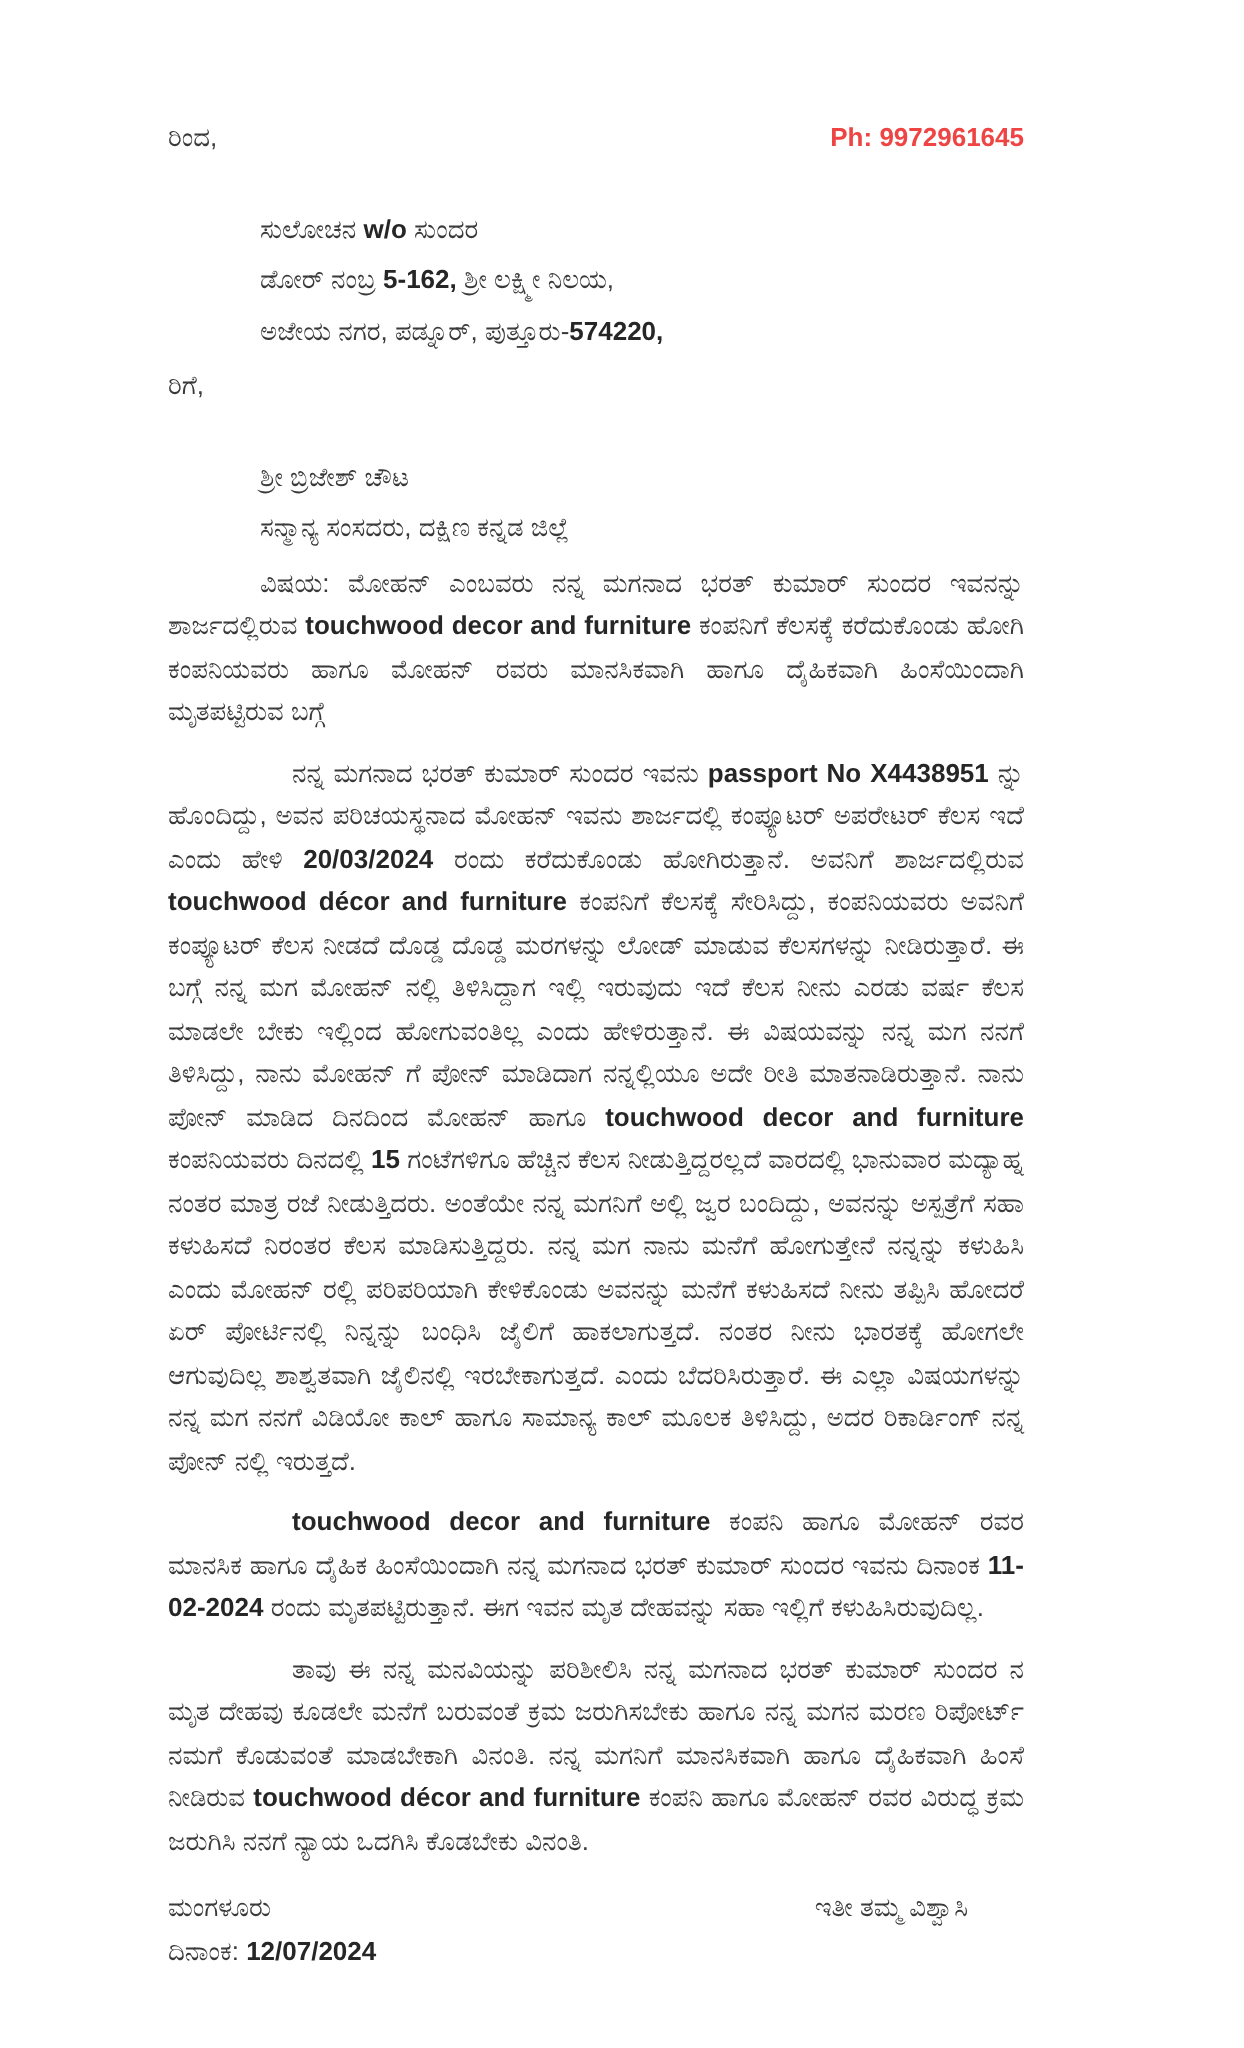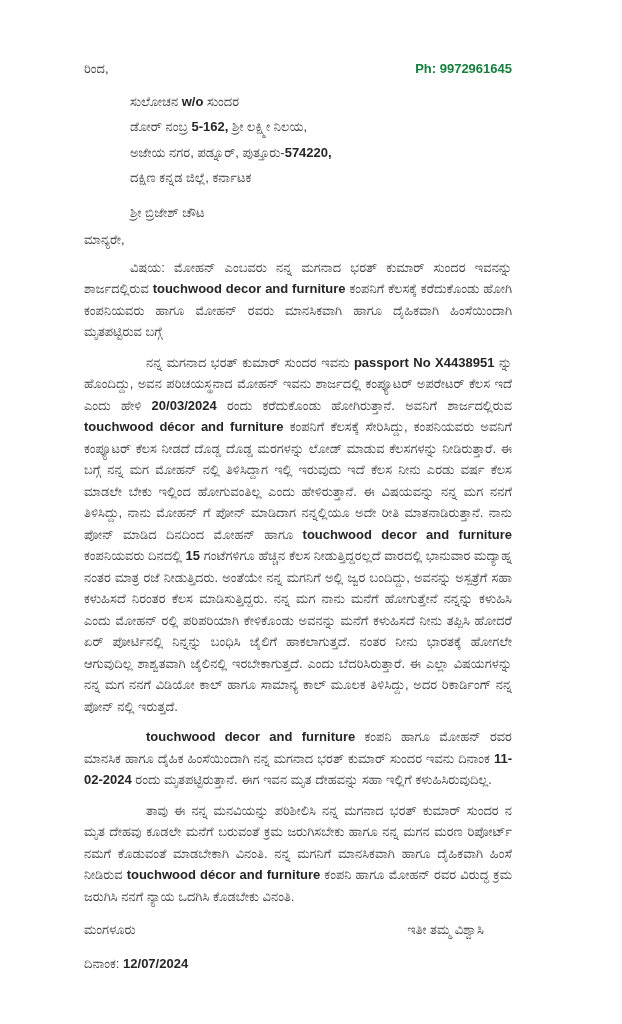--- a/index.html
+++ b/index.html
@@ -20,24 +20,24 @@
     padding: 58px 82px 0 84px;
     overflow: hidden;
   }
   .header-row {
     display: flex;
     justify-content: space-between;
     align-items: flex-start;
   }
   .phone {
     font-weight: 700;
-    color: #15803d;
+    color: #ef4444;
   }
   .addr-block {
-    margin: 9px 0 4px 46px;
+    margin: 22px 0 4px 46px;
     line-height: 25.5px;
   }
   .salutation {
     margin: 4px 0 6px 0;
   }
   p.body-para {
     margin: 0 0 9px 0;
     text-align: justify;
     text-indent: 62px;
   }
@@ -48,46 +48,45 @@
     font-weight: 700;
     color: #262626;
   }
   .sign-row {
     display: flex;
     justify-content: space-between;
     margin-top: 12px;
     padding-right: 28px;
   }
   .date-line {
-    margin-top: 12px;
   }
 </style>
 </head>
 <body>
 
 <div class="page">
 
   <div class="header-row">
     <span>ರಿಂದ,</span>
     <span class="phone">Ph: 9972961645</span>
   </div>
 
   <div class="addr-block">
     <div><span>ಸುಲೋಚನ </span><span class="latin">w/o</span><span> ಸುಂದರ</span></div>
     <div><span>ಡೋರ್ ನಂಬ್ರ </span><span class="latin">5-162,</span><span> ಶ್ರೀ ಲಕ್ಷ್ಮೀ ನಿಲಯ,</span></div>
     <div><span>ಅಜೇಯ ನಗರ, ಪಡ್ನೂರ್, ಪುತ್ತೂರು-</span><span class="latin">574220,</span></div>
-    <div><span>ದಕ್ಷಿಣ ಕನ್ನಡ ಜಿಲ್ಲೆ, ಕರ್ನಾಟಕ</span></div>
   </div>
 
+  <div>ರಿಗೆ,</div>
 
   <div class="addr-block">
     <div>ಶ್ರೀ ಬ್ರಿಜೇಶ್ ಚೌಟ</div>
+    <div>ಸನ್ಮಾನ್ಯ ಸಂಸದರು, ದಕ್ಷಿಣ ಕನ್ನಡ ಜಿಲ್ಲೆ</div>
   </div>
 
-  <div class="salutation">ಮಾನ್ಯರೇ,</div>
 
   <p class="body-para subject"><span>ವಿಷಯ: ಮೋಹನ್ ಎಂಬವರು ನನ್ನ ಮಗನಾದ ಭರತ್ ಕುಮಾರ್ ಸುಂದರ ಇವನನ್ನು ಶಾರ್ಜದಲ್ಲಿರುವ </span><span class="latin">touchwood decor and furniture</span><span> ಕಂಪನಿಗೆ ಕೆಲಸಕ್ಕೆ ಕರೆದುಕೊಂಡು ಹೋಗಿ ಕಂಪನಿಯವರು ಹಾಗೂ ಮೋಹನ್ ರವರು ಮಾನಸಿಕವಾಗಿ ಹಾಗೂ ದೈಹಿಕವಾಗಿ ಹಿಂಸೆಯಿಂದಾಗಿ ಮೃತಪಟ್ಟಿರುವ ಬಗ್ಗೆ</span></p>
   <p class="body-para"><span>ನನ್ನ ಮಗನಾದ ಭರತ್ ಕುಮಾರ್ ಸುಂದರ ಇವನು </span><span class="latin">passport No X4438951</span><span> ನ್ನು ಹೊಂದಿದ್ದು, ಅವನ ಪರಿಚಯಸ್ಥನಾದ ಮೋಹನ್ ಇವನು ಶಾರ್ಜದಲ್ಲಿ ಕಂಪ್ಯೂಟರ್ ಅಪರೇಟರ್ ಕೆಲಸ ಇದೆ ಎಂದು ಹೇಳಿ </span><span class="latin">20/03/2024</span><span> ರಂದು ಕರೆದುಕೊಂಡು ಹೋಗಿರುತ್ತಾನೆ. ಅವನಿಗೆ ಶಾರ್ಜದಲ್ಲಿರುವ </span><span class="latin">touchwood décor and furniture</span><span> ಕಂಪನಿಗೆ ಕೆಲಸಕ್ಕೆ ಸೇರಿಸಿದ್ದು, ಕಂಪನಿಯವರು ಅವನಿಗೆ ಕಂಪ್ಯೂಟರ್ ಕೆಲಸ ನೀಡದೆ ದೊಡ್ಡ ದೊಡ್ಡ ಮರಗಳನ್ನು ಲೋಡ್ ಮಾಡುವ ಕೆಲಸಗಳನ್ನು ನೀಡಿರುತ್ತಾರೆ. ಈ ಬಗ್ಗೆ ನನ್ನ ಮಗ ಮೋಹನ್ ನಲ್ಲಿ ತಿಳಿಸಿದ್ದಾಗ ಇಲ್ಲಿ ಇರುವುದು ಇದೆ ಕೆಲಸ ನೀನು ಎರಡು ವರ್ಷ ಕೆಲಸ ಮಾಡಲೇ ಬೇಕು ಇಲ್ಲಿಂದ ಹೋಗುವಂತಿಲ್ಲ ಎಂದು ಹೇಳಿರುತ್ತಾನೆ. ಈ ವಿಷಯವನ್ನು ನನ್ನ ಮಗ ನನಗೆ ತಿಳಿಸಿದ್ದು, ನಾನು ಮೋಹನ್ ಗೆ ಪೋನ್ ಮಾಡಿದಾಗ ನನ್ನಲ್ಲಿಯೂ ಅದೇ ರೀತಿ ಮಾತನಾಡಿರುತ್ತಾನೆ. ನಾನು ಪೋನ್ ಮಾಡಿದ ದಿನದಿಂದ ಮೋಹನ್ ಹಾಗೂ </span><span class="latin">touchwood decor and furniture</span><span> ಕಂಪನಿಯವರು ದಿನದಲ್ಲಿ </span><span class="latin">15</span><span> ಗಂಟೆಗಳಿಗೂ ಹೆಚ್ಚಿನ ಕೆಲಸ ನೀಡುತ್ತಿದ್ದರಲ್ಲದೆ ವಾರದಲ್ಲಿ ಭಾನುವಾರ ಮದ್ಯಾಹ್ನ ನಂತರ ಮಾತ್ರ ರಜೆ ನೀಡುತ್ತಿದರು. ಅಂತೆಯೇ ನನ್ನ ಮಗನಿಗೆ ಅಲ್ಲಿ ಜ್ವರ ಬಂದಿದ್ದು, ಅವನನ್ನು ಅಸ್ಪತ್ರೆಗೆ ಸಹಾ ಕಳುಹಿಸದೆ ನಿರಂತರ ಕೆಲಸ ಮಾಡಿಸುತ್ತಿದ್ದರು. ನನ್ನ ಮಗ ನಾನು ಮನೆಗೆ ಹೋಗುತ್ತೇನೆ ನನ್ನನ್ನು ಕಳುಹಿಸಿ ಎಂದು ಮೋಹನ್ ರಲ್ಲಿ ಪರಿಪರಿಯಾಗಿ ಕೇಳಿಕೊಂಡು ಅವನನ್ನು ಮನೆಗೆ ಕಳುಹಿಸದೆ ನೀನು ತಪ್ಪಿಸಿ ಹೋದರೆ ಏರ್ ಪೋರ್ಟಿನಲ್ಲಿ ನಿನ್ನನ್ನು ಬಂಧಿಸಿ ಜೈಲಿಗೆ ಹಾಕಲಾಗುತ್ತದೆ. ನಂತರ ನೀನು ಭಾರತಕ್ಕೆ ಹೋಗಲೇ ಆಗುವುದಿಲ್ಲ ಶಾಶ್ವತವಾಗಿ ಜೈಲಿನಲ್ಲಿ ಇರಬೇಕಾಗುತ್ತದೆ. ಎಂದು ಬೆದರಿಸಿರುತ್ತಾರೆ. ಈ ಎಲ್ಲಾ ವಿಷಯಗಳನ್ನು ನನ್ನ ಮಗ ನನಗೆ ವಿಡಿಯೋ ಕಾಲ್ ಹಾಗೂ ಸಾಮಾನ್ಯ ಕಾಲ್ ಮೂಲಕ ತಿಳಿಸಿದ್ದು, ಅದರ ರಿಕಾರ್ಡಿಂಗ್ ನನ್ನ ಪೋನ್ ನಲ್ಲಿ ಇರುತ್ತದೆ.</span></p>
   <p class="body-para"><span class="latin">touchwood decor and furniture</span><span> ಕಂಪನಿ ಹಾಗೂ ಮೋಹನ್ ರವರ ಮಾನಸಿಕ ಹಾಗೂ ದೈಹಿಕ ಹಿಂಸೆಯಿಂದಾಗಿ ನನ್ನ ಮಗನಾದ ಭರತ್ ಕುಮಾರ್ ಸುಂದರ ಇವನು ದಿನಾಂಕ </span><span class="latin">11-02-2024</span><span> ರಂದು ಮೃತಪಟ್ಟಿರುತ್ತಾನೆ. ಈಗ ಇವನ ಮೃತ ದೇಹವನ್ನು ಸಹಾ ಇಲ್ಲಿಗೆ ಕಳುಹಿಸಿರುವುದಿಲ್ಲ.</span></p>
   <p class="body-para"><span>ತಾವು ಈ ನನ್ನ ಮನವಿಯನ್ನು ಪರಿಶೀಲಿಸಿ ನನ್ನ ಮಗನಾದ ಭರತ್ ಕುಮಾರ್ ಸುಂದರ ನ ಮೃತ ದೇಹವು ಕೂಡಲೇ ಮನೆಗೆ ಬರುವಂತೆ ಕ್ರಮ ಜರುಗಿಸಬೇಕು ಹಾಗೂ ನನ್ನ ಮಗನ ಮರಣ ರಿಪೋರ್ಟ್ ನಮಗೆ ಕೊಡುವಂತೆ ಮಾಡಬೇಕಾಗಿ ವಿನಂತಿ. ನನ್ನ ಮಗನಿಗೆ ಮಾನಸಿಕವಾಗಿ ಹಾಗೂ ದೈಹಿಕವಾಗಿ ಹಿಂಸೆ ನೀಡಿರುವ </span><span class="latin">touchwood décor and furniture</span><span> ಕಂಪನಿ ಹಾಗೂ ಮೋಹನ್ ರವರ ವಿರುದ್ಧ ಕ್ರಮ ಜರುಗಿಸಿ ನನಗೆ ನ್ಯಾಯ ಒದಗಿಸಿ ಕೊಡಬೇಕು ವಿನಂತಿ.</span></p>
 
   <div class="sign-row">
     <span>ಮಂಗಳೂರು</span>
     <span>ಇತೀ ತಮ್ಮ ವಿಶ್ವಾಸಿ</span>
   </div>

